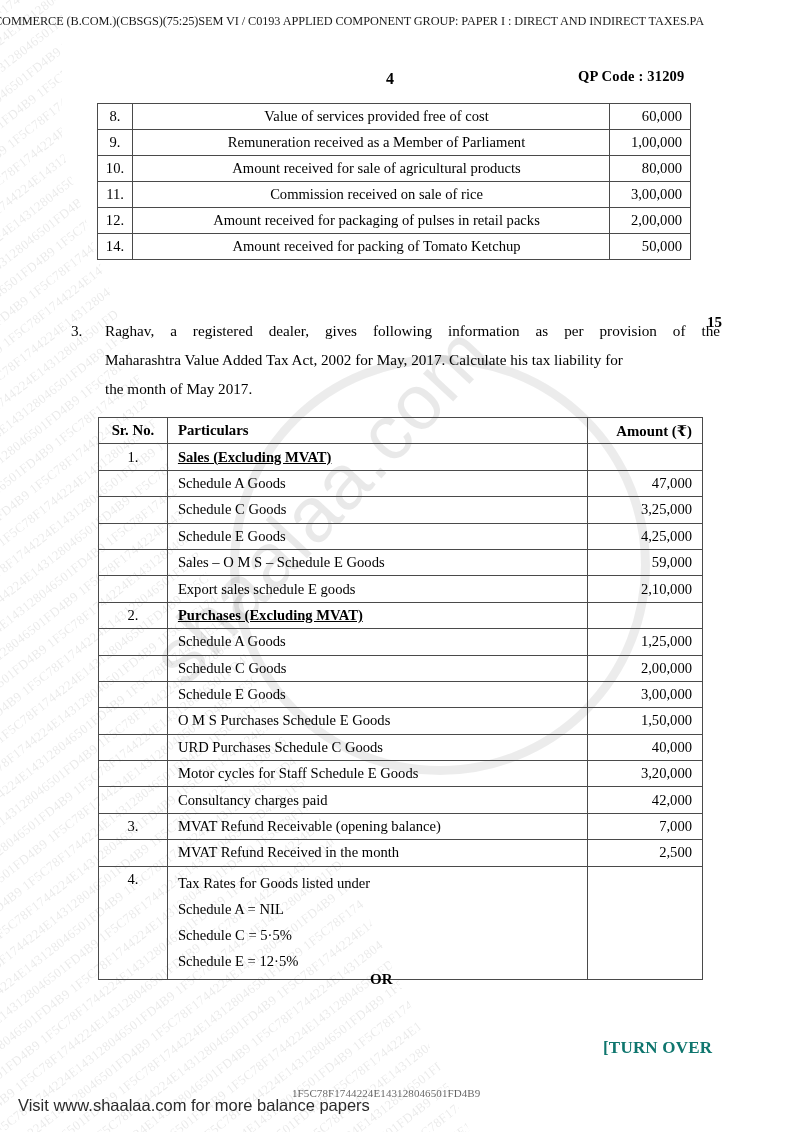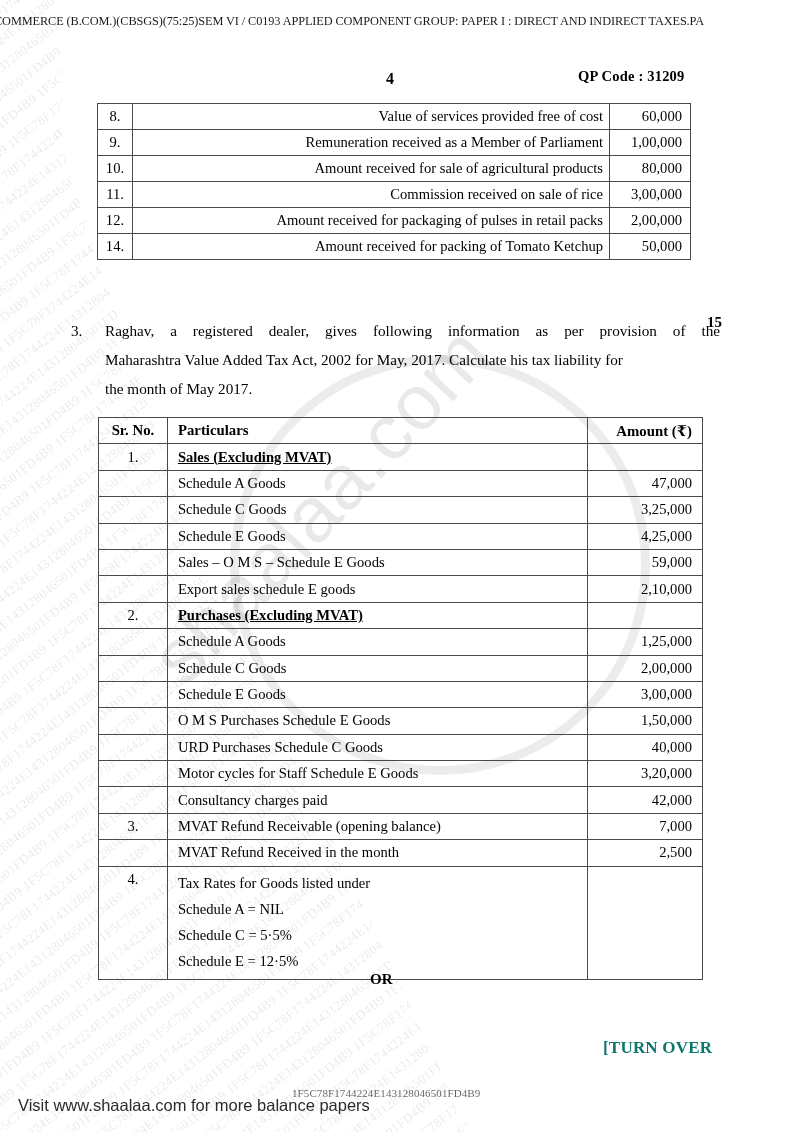--- a/index.html
+++ b/index.html
@@ -112,21 +112,21 @@
     padding: 2px 6px;
     vertical-align: middle;
     background: transparent;
     font-weight: normal;
   }
 
   
   #table-services { top: 103px; left: 97px; width: 594px; }
   #table-services td { height: 26px; }
   #table-services td.sr  { width: 35px;  text-align: center; }
-  #table-services td.par { width: 478px; text-align: right; padding-left: 17px; }
+  #table-services td.par { width: 478px; text-align: center; padding-left: 17px; }
   #table-services td.amt { width: 81px;  text-align: right; padding-right: 8px; }
 
   
   #q3 {
     position: absolute;
     top: 316px; left: 60px;
     width: 680px;
     font-size: 15.2px;
     line-height: 29px;
     color: #000;

